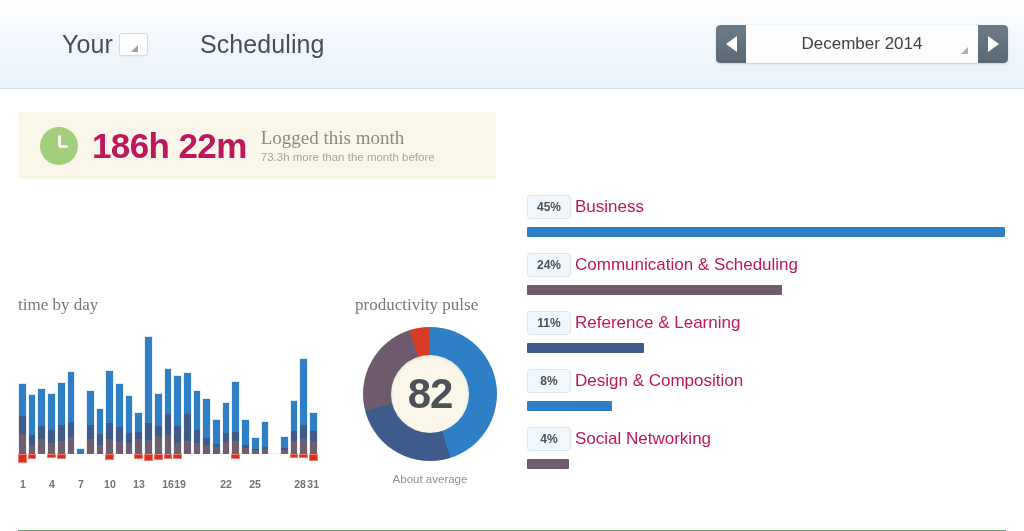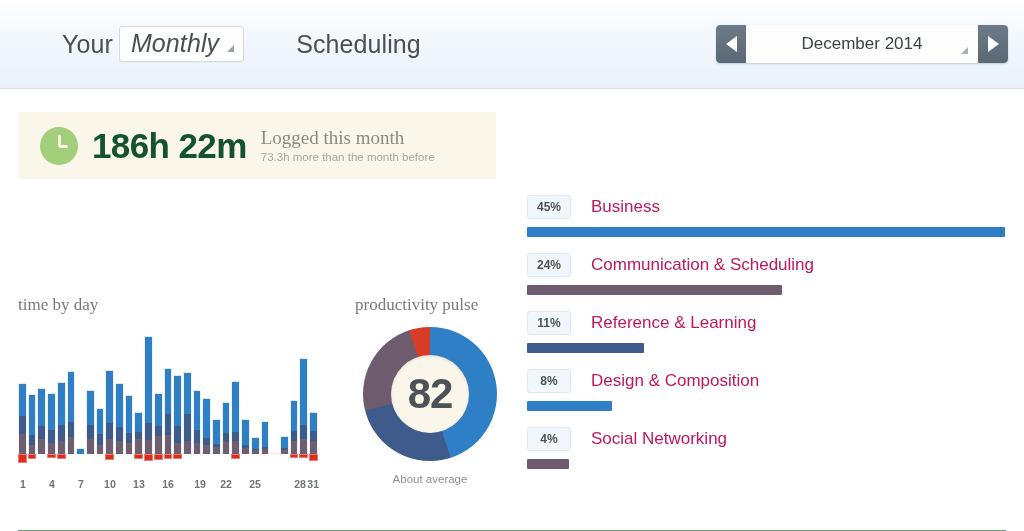--- a/index.html
+++ b/index.html
@@ -134,21 +134,21 @@
     background: #faf7ea; border-radius: 2px;
   }
   .clock-icon::after {
     content: ""; position: absolute;
     left: 19px; top: 18px; width: 9px; height: 3px;
     background: #faf7ea; border-radius: 2px;
   }
   .summary-hours {
     font-size: 35px;
     font-weight: bold;
-    color: #14532d;
+    color: #be185d;
     margin-left: 14px;
     letter-spacing: -.6px;
     white-space: nowrap;
   }
   .summary-text { margin-left: 14px; line-height: 1.12; }
   .summary-title {
     font-family: "Liberation Serif", serif;
     font-size: 19px;
     color: #8a8a82;
   }
@@ -260,21 +260,21 @@
   
   .cats {
     position: absolute;
     left: 527px; top: 106px;
     width: 478px;
   }
   .cat { margin-bottom: 16px; }
   .cat-row {
     display: flex;
     align-items: center;
-    gap: 20px;
+    gap: 4px;
     margin-bottom: 8px;
   }
   .cat-pct {
     min-width: 44px;
     text-align: center;
     background: #f1f8fd;
     border: 1px solid #dde8f0;
     border-radius: 3px;
     font-size: 12px;
     font-weight: bold;
@@ -298,21 +298,20 @@
     align-items: center;
   }
 </style>
 </head>
 <body>
 
 <div class="header">
   <div class="title-wrap">
     <span class="title-word">Your</span>
     <span class="scope-select">
-      <span>Monthly</span>
       <span class="caret-sw"></span>
     </span>
     <span class="title-word after">Scheduling</span>
   </div>
 
   <div class="date-nav">
     <div class="date-arrow left">
       <span class="tri-left"></span>
     </div>
     <div class="date-label">
@@ -506,21 +505,21 @@
           </div>
         </div>
     </div>
     <div class="tbd-axis" id="day-axis">
         <span style="left: 4.83871px;">1</span>
         <span style="left: 33.871px;">4</span>
         <span style="left: 62.9032px;">7</span>
         <span style="left: 91.9355px;">10</span>
         <span style="left: 120.968px;">13</span>
         <span style="left: 150px;">16</span>
-        <span style="left: 182px;">19</span>
+        <span style="left: 162px;">19</span>
         <span style="left: 208.065px;">22</span>
         <span style="left: 237.097px;">25</span>
         <span style="left: 282px;">28</span>
         <span style="left: 295.161px;">31</span>
       </div>
   </div>
 
   <div class="pulse">
     <span class="panel-heading">productivity pulse</span>
     <div class="donut-wrap">

